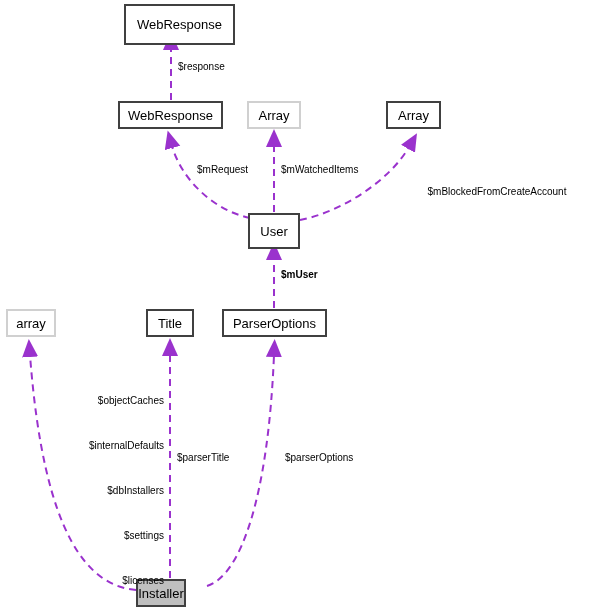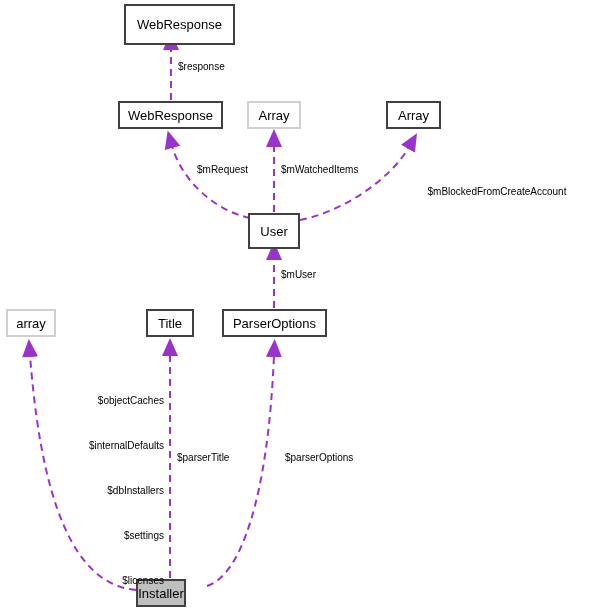--- a/index.html
+++ b/index.html
@@ -137,21 +137,21 @@
 <div class="edge-label" style="left:178px; top:59px;">$response</div>
 
 <div class="edge-label" style="left:197px; top:162px;">$mRequest</div>
 
 <div class="edge-label" style="left:281px; top:162px;">$mWatchedItems</div>
 
 <div class="edge-label" style="left:406px; top:154px; width:182px; text-align:center;">
   <div>$mBlockedFromCreateAccount</div>
 </div>
 
-<div class="edge-label" style="left:281px; top:267px;">$mUser</div>
+<div class="edge-label" style="left:281px; top:267px;font-weight:bold;">$mUser</div>
 
 <div class="edge-label left" style="left:0px; top:363px; width:164px;">
   <div>$objectCaches</div>
   <div>$internalDefaults</div>
   <div>$dbInstallers</div>
   <div>$settings</div>
   <div>$licenses</div>
   
   
   

